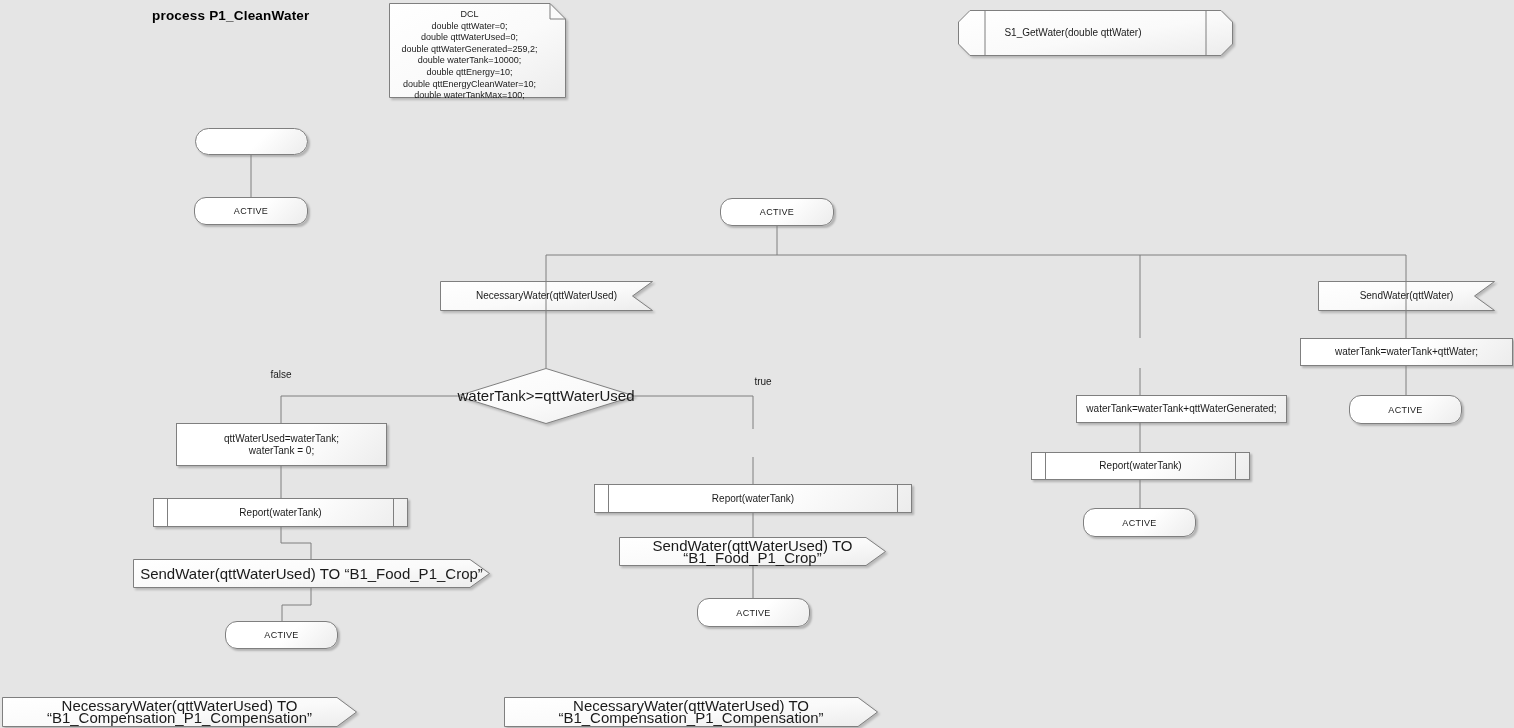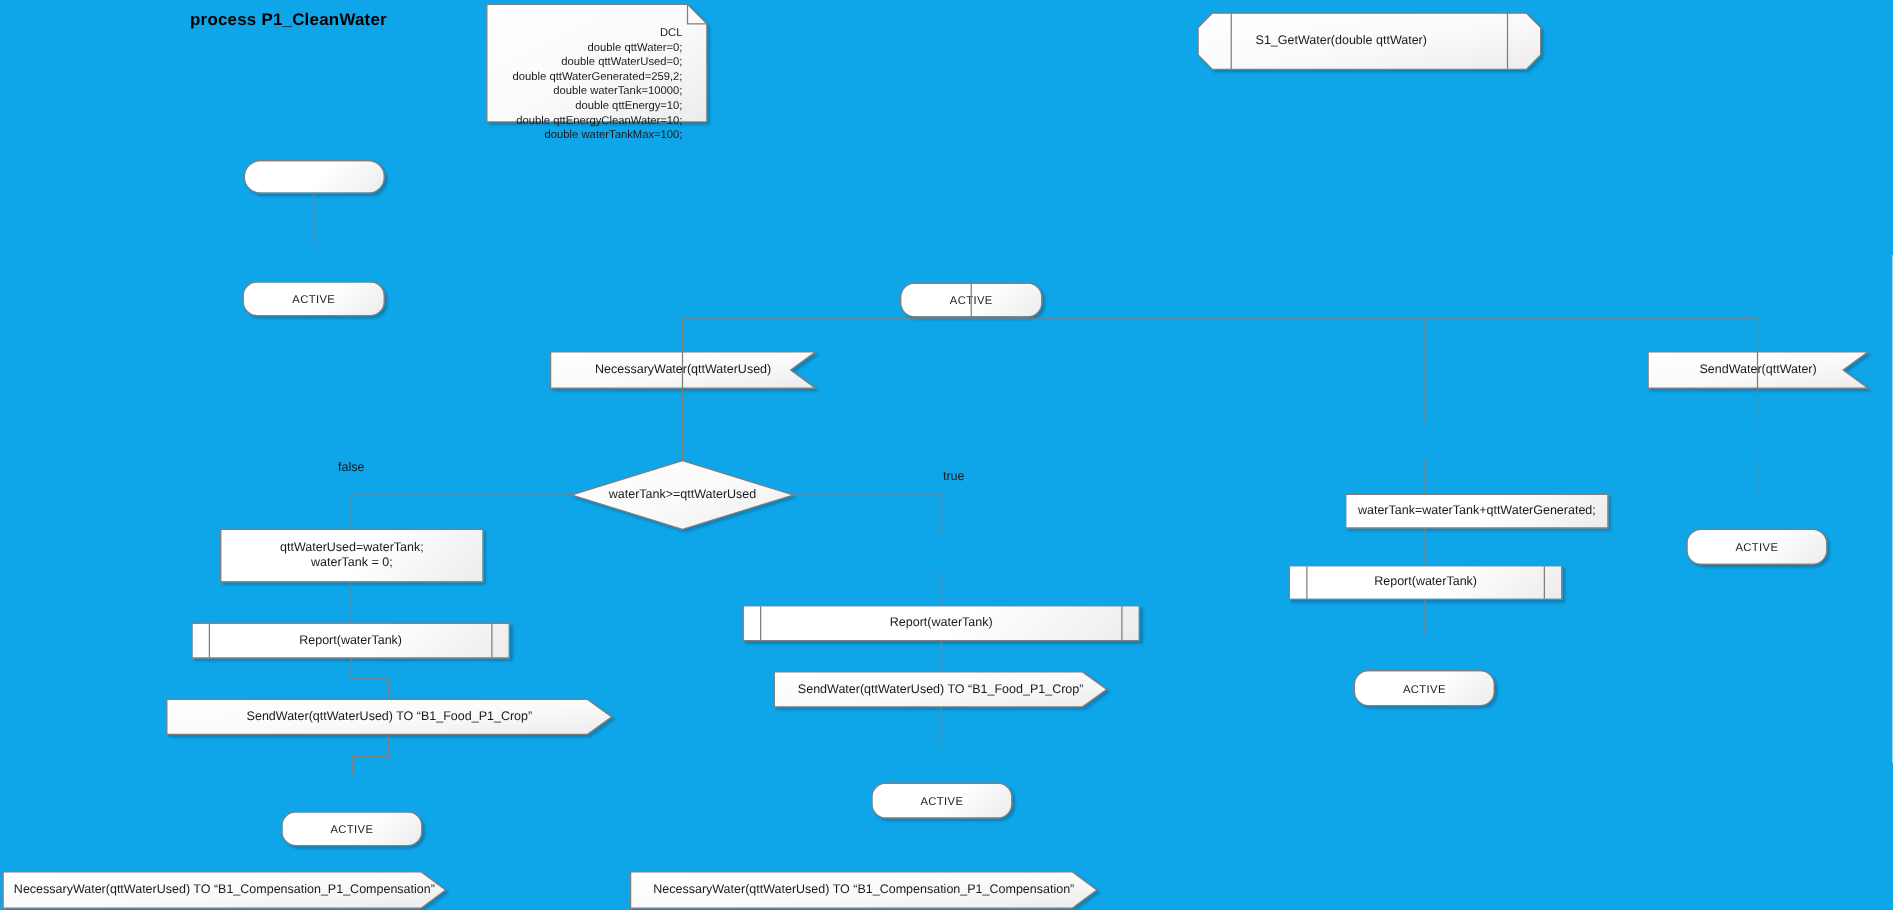--- a/index.html
+++ b/index.html
@@ -1,41 +1,41 @@
 <!DOCTYPE html>
 <html><head>
 <meta charset="utf-8">
 <style>
   * { margin:0; padding:0; box-sizing:border-box; }
   html,body { background:#ffffff; }
   body { font-family:"Liberation Sans", sans-serif; color:#1a1a1a; }
-  .canvas { position:relative; width:1514px; height:728px; background:#0ea5e9; overflow:hidden; }
+  .canvas { position:relative; width:1514px; height:728px; background:#e5e5e5; overflow:hidden; }
 
   .title { position:absolute; left:152px; top:8px; font-size:13.5px; font-weight:bold; color:#000; white-space:nowrap; letter-spacing:0.2px; }
 
   .node { position:absolute; display:flex; align-items:center; justify-content:center;
           text-align:center; font-size:10px; line-height:12px; color:#1a1a1a; }
   .boxed { border:1px solid #7f7f7f;
            background:linear-gradient(135deg,#ffffff 55%,#ececec 100%);
            box-shadow:2px 2px 2px rgba(0,0,0,0.22); }
-  .state { border-radius:12px; font-size:9px; letter-spacing:0.3px;margin-top:28px; }
+  .state { border-radius:12px; font-size:9px; letter-spacing:0.3px; }
   .pill  { border-radius:13.5px; }
   .proc::before, .proc::after { content:""; position:absolute; top:0; bottom:0; width:0; border-left:1px solid #7f7f7f; }
   .proc::before { left:13px; }
   .proc::after  { right:13px; }
 
   .svg-node .shape-svg { position:absolute; left:0; top:0; width:100%; height:100%; overflow:visible;
                          filter:drop-shadow(2px 2px 1px rgba(0,0,0,0.20)); }
   .svg-node polygon, .svg-node path.fill { fill:url(#shapeGrad); stroke:#7f7f7f; stroke-width:1; }
   .svg-node path.line { fill:none; stroke:#7f7f7f; stroke-width:1; }
   .svg-node .label { position:relative; z-index:1; padding:0 6px; }
-  .small { font-size:10px;justify-content:center; }
+  .small { font-size:15px;justify-content:center; }
 
   .note { font-size:9px; line-height:11.6px; }
-  .note .note-text { position:absolute; left:4px; top:18px; right:20px; text-align:right; z-index:1; }
+  .note .note-text { position:absolute; left:4px; top:6px; right:20px; text-align:center; z-index:1; }
 
   .branch-label { position:absolute; font-size:10px; text-align:center; color:#1a1a1a; }
   .multiline { white-space:pre-line; }
 
   .connectors { position:absolute; left:0; top:0; width:1514px; height:728px; pointer-events:none; }
   .connectors polyline { fill:none; stroke:#7f7f7f; stroke-width:1; }
 </style>
 </head>
 <body>
 
@@ -157,20 +157,23 @@
     <span>ACTIVE</span>
   </div>
 
   <div class="node svg-node" style="left:1318px;top:281px;width:177px;height:30px">
     <svg class="shape-svg">
         <polygon points="0.5,0.5 176.5,0.5 156.5,15 176.5,29.5 0.5,29.5"></polygon>
       </svg>
     <div class="label">SendWater(qttWater)</div>
   </div>
 
+  <div class="node boxed" style="left:1300px;top:338px;width:213px;height:28px">
+    <span>waterTank=waterTank+qttWater;</span>
+  </div>
 
   <div class="node boxed state" style="left:1349px;top:395px;width:113px;height:29px">
     <span>ACTIVE</span>
   </div>
 
   <div class="node svg-node small" style="left:2px;top:697px;width:355px;height:30px">
     <svg class="shape-svg">
         <polygon points="0.5,0.5 335,0.5 354.5,15 335,29.5 0.5,29.5"></polygon>
       </svg>
     <div class="label">NecessaryWater(qttWaterUsed) TO “B1_Compensation_P1_Compensation”</div>

